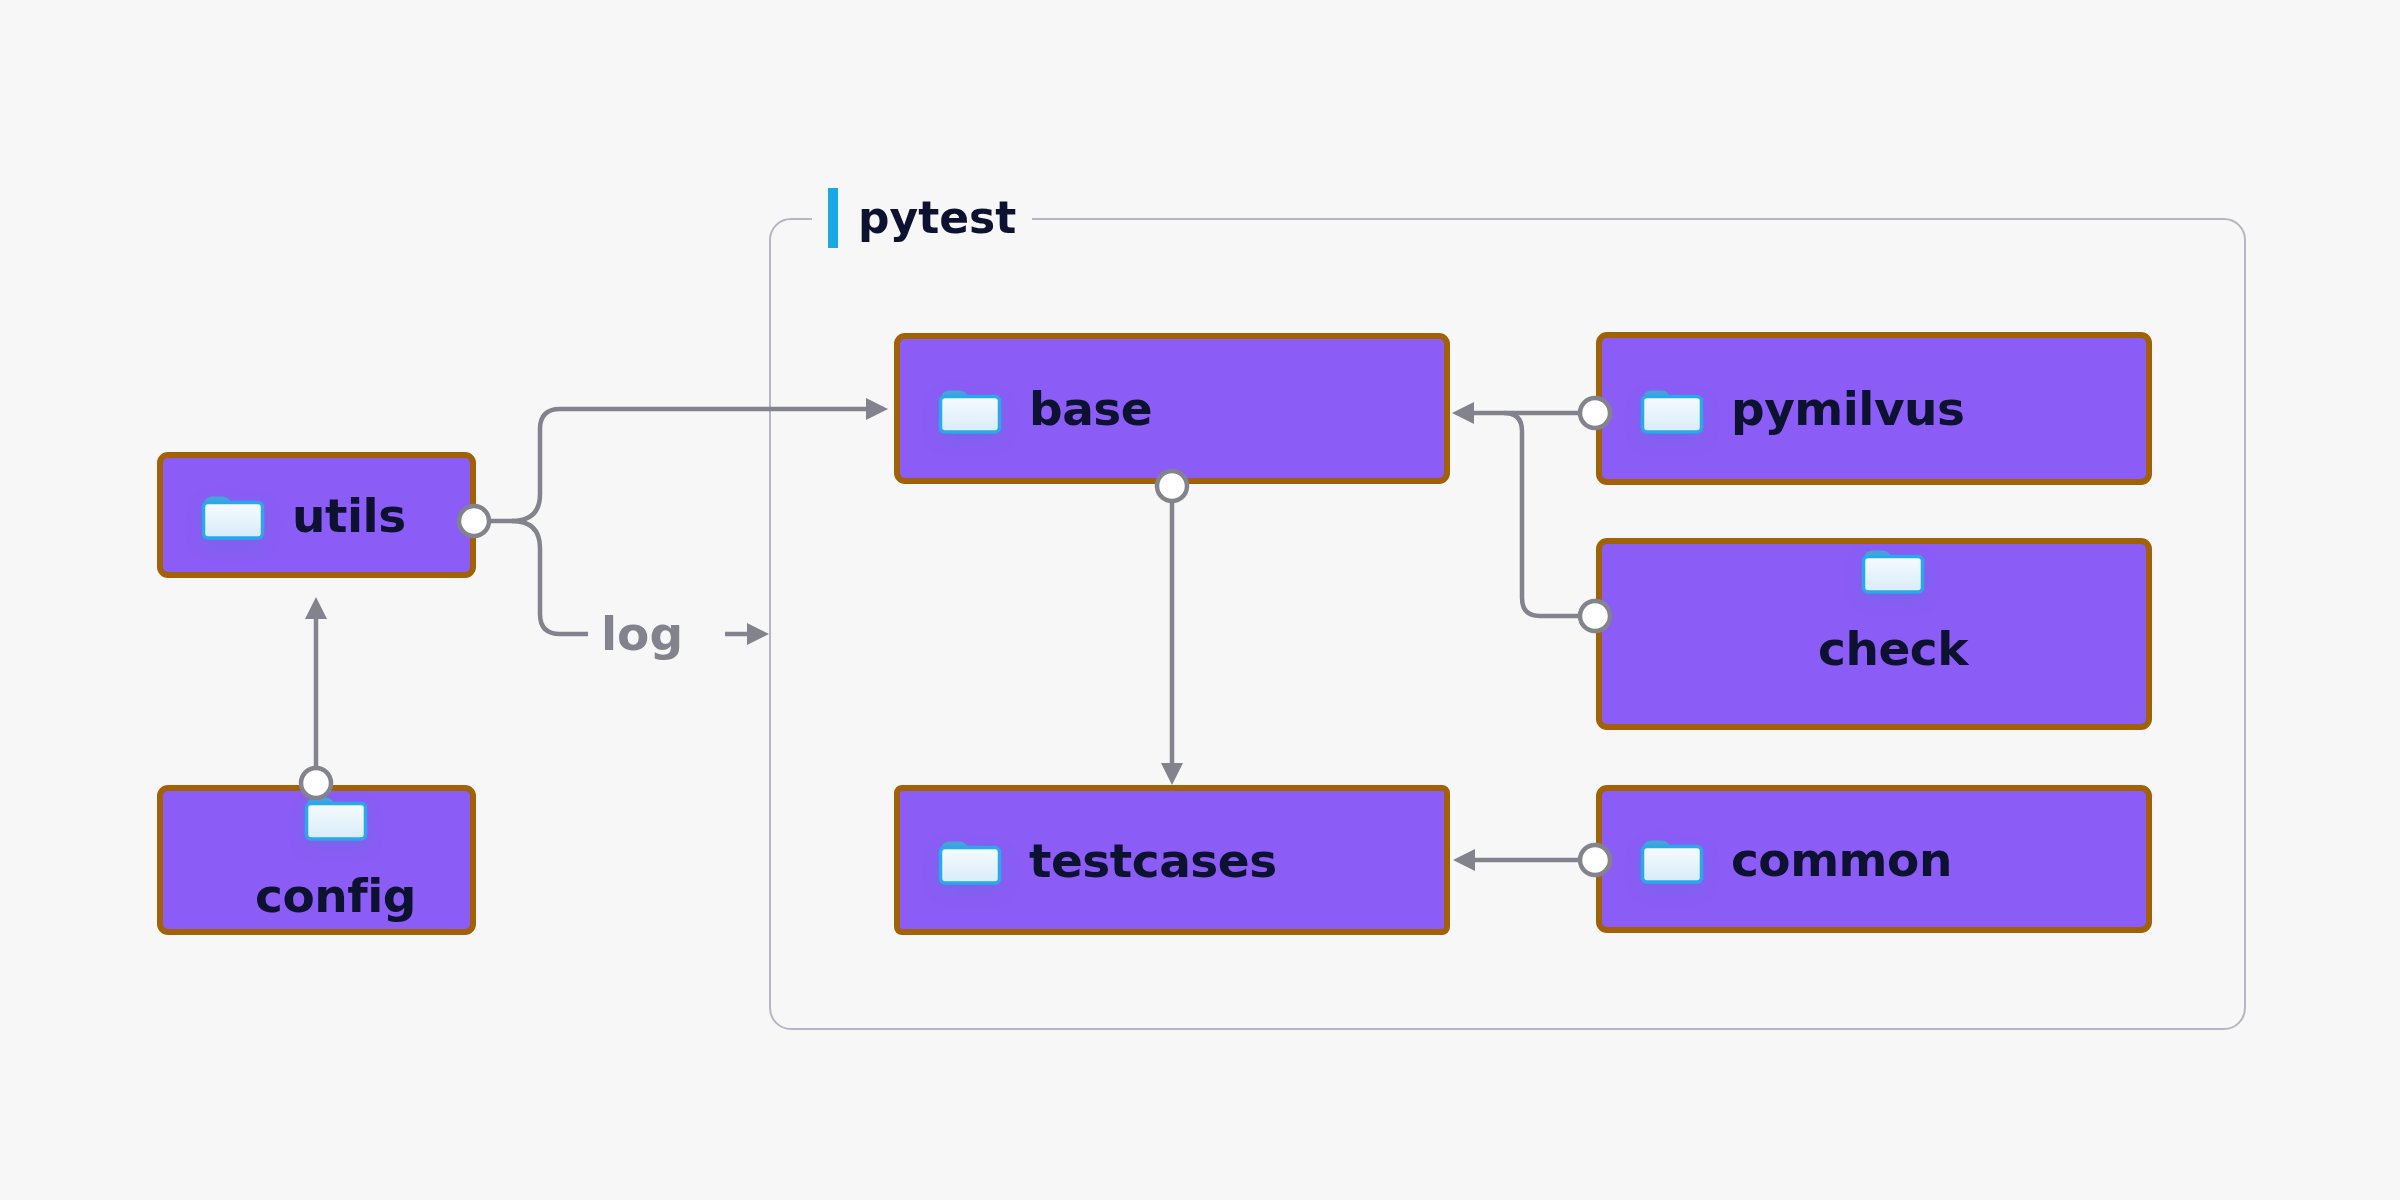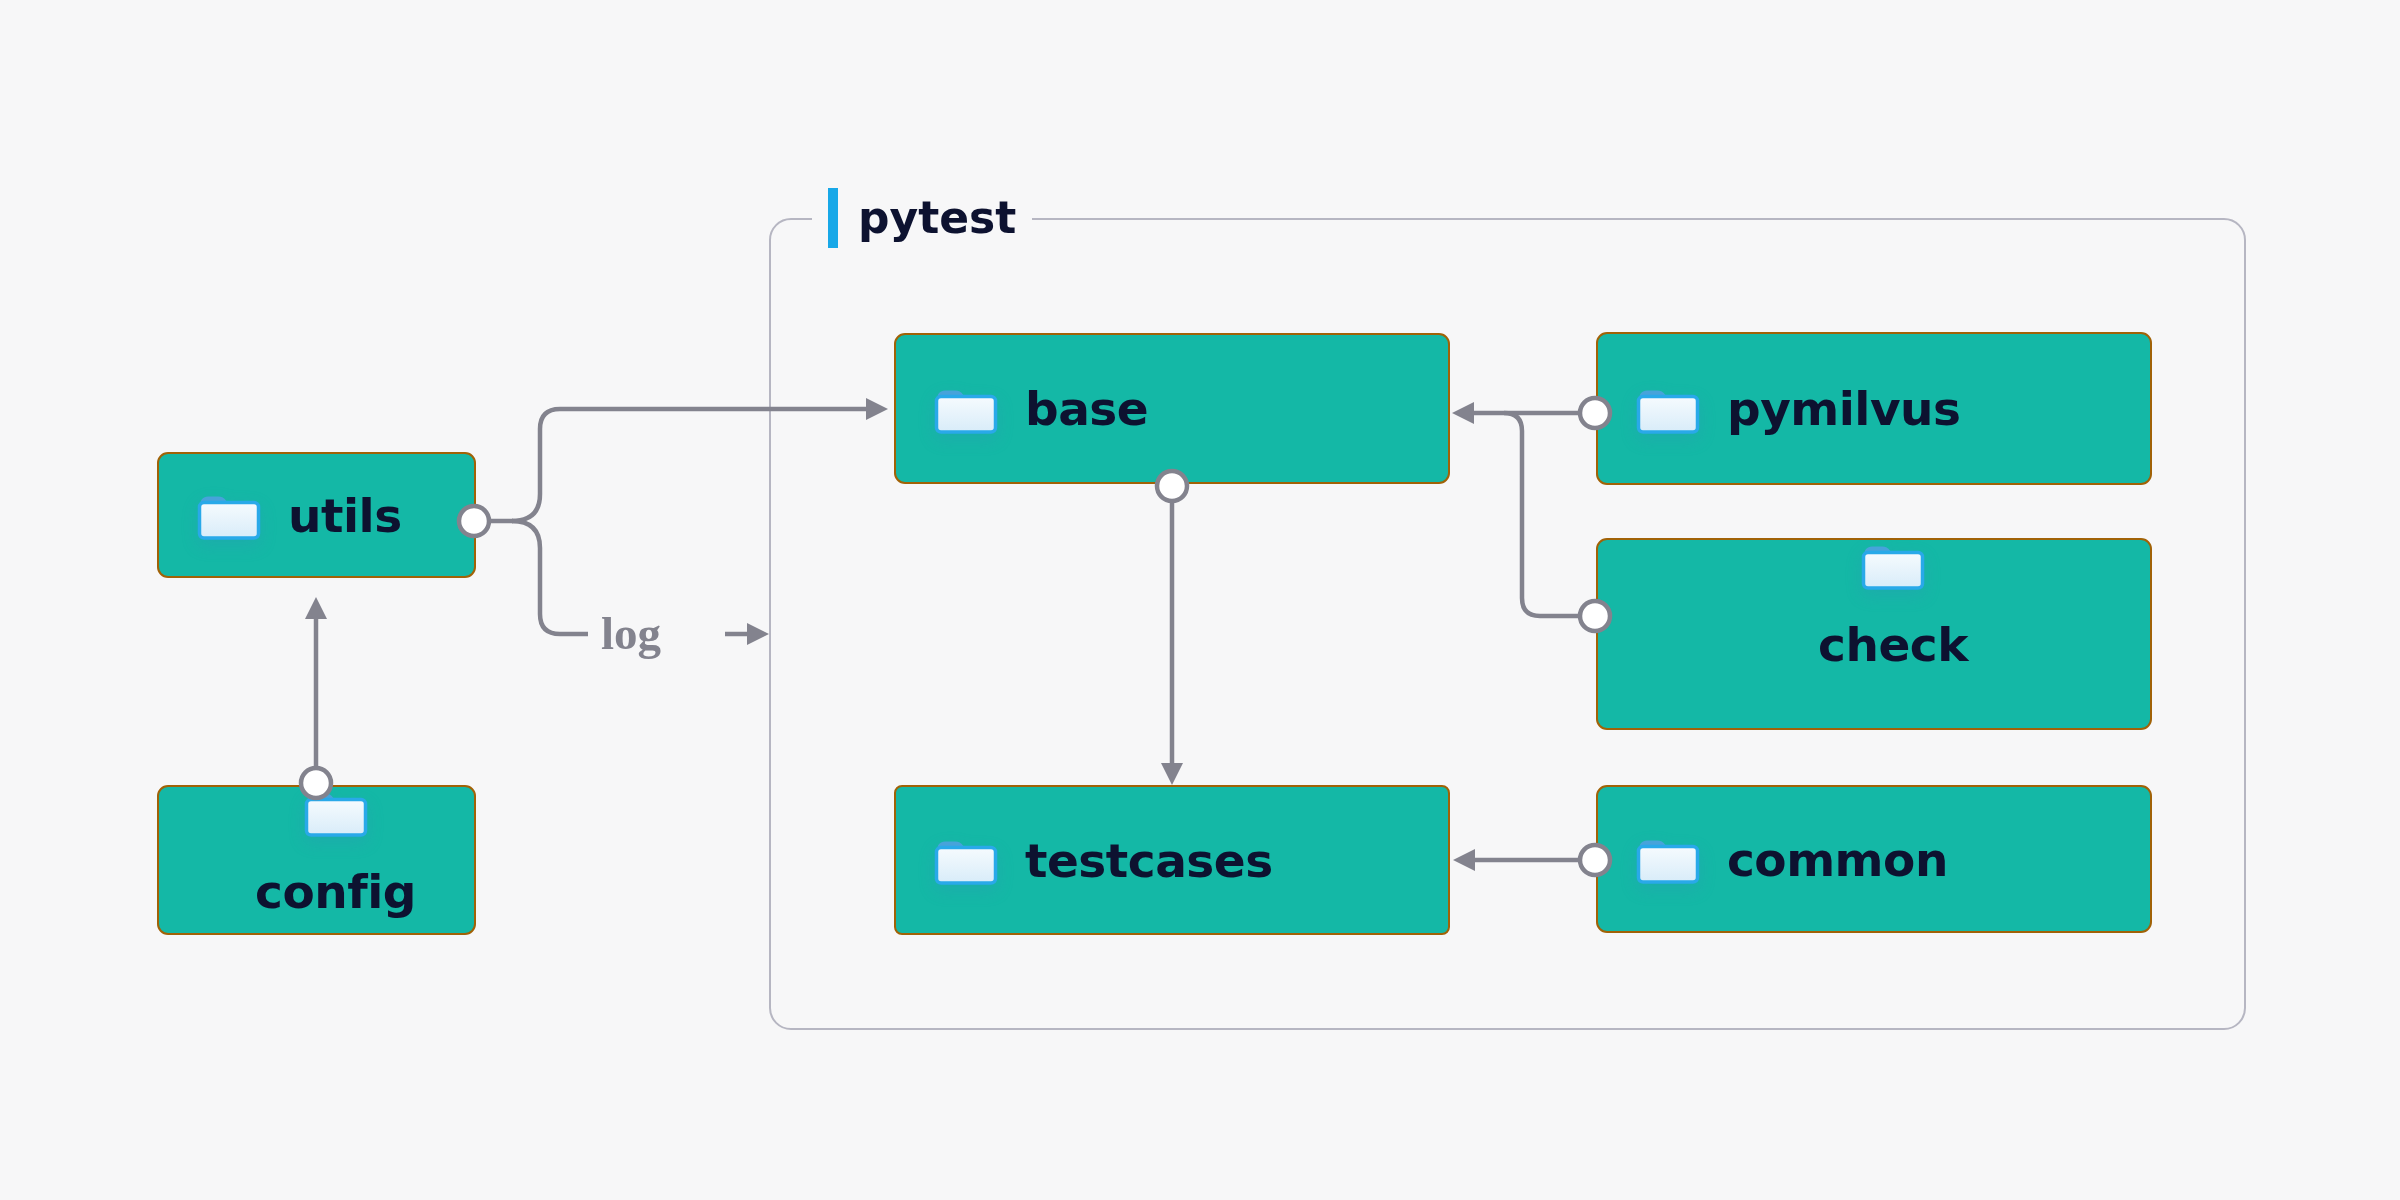--- a/index.html
+++ b/index.html
@@ -23,21 +23,21 @@
     background:#f7f7f8;padding:0 16px;
   }
   .group-label .bar{width:10px;height:60px;background:#18a8e8;}
   .group-label .txt{
     font-size:44px;font-weight:600;color:#0d1230;letter-spacing:0px;
     line-height:60px;white-space:nowrap;
   }
 
   .node{
     position:absolute;box-sizing:border-box;
-    background:#14b8a6;border:2px solid #a16207;border-radius:11px;
+    background:#8b5cf6;border:6px solid #a16207;border-radius:11px;
     display:flex;align-items:center;padding-left:38px;gap:27px;
   }
   .node .label{
     font-size:47px;font-weight:600;color:#0d1230;letter-spacing:-0.5px;
     white-space:nowrap;
   }
   .folder{width:64px;height:50px;display:inline-block;
     filter:drop-shadow(0 6px 8px rgba(60,130,190,0.22));}
   .folder svg{display:block;}
 
@@ -53,21 +53,21 @@
     position:absolute;inset:0;width:2400px;height:1200px;
     pointer-events:none;z-index:5;
   }
   .wires path{fill:none;stroke:#83838e;stroke-width:4.5;}
   .wires polygon{fill:#83838e;stroke:none;}
   .wires circle{fill:#ffffff;stroke:#83838e;stroke-width:4.5;}
 
   .edge-label{
     position:absolute;left:601px;top:606px;
     font-size:47px;font-weight:600;color:#83838e;letter-spacing:0px;
-    z-index:4;white-space:nowrap;font-family:Liberation Serif, serif;
+    z-index:4;white-space:nowrap;
   }
 </style>
 </head>
 <body>
 
 <div class="canvas">
 
   <svg width="0" height="0" style="position:absolute" aria-hidden="true">
     <defs>
       <linearGradient id="folderGrad" x1="0" y1="0" x2="0" y2="1">

